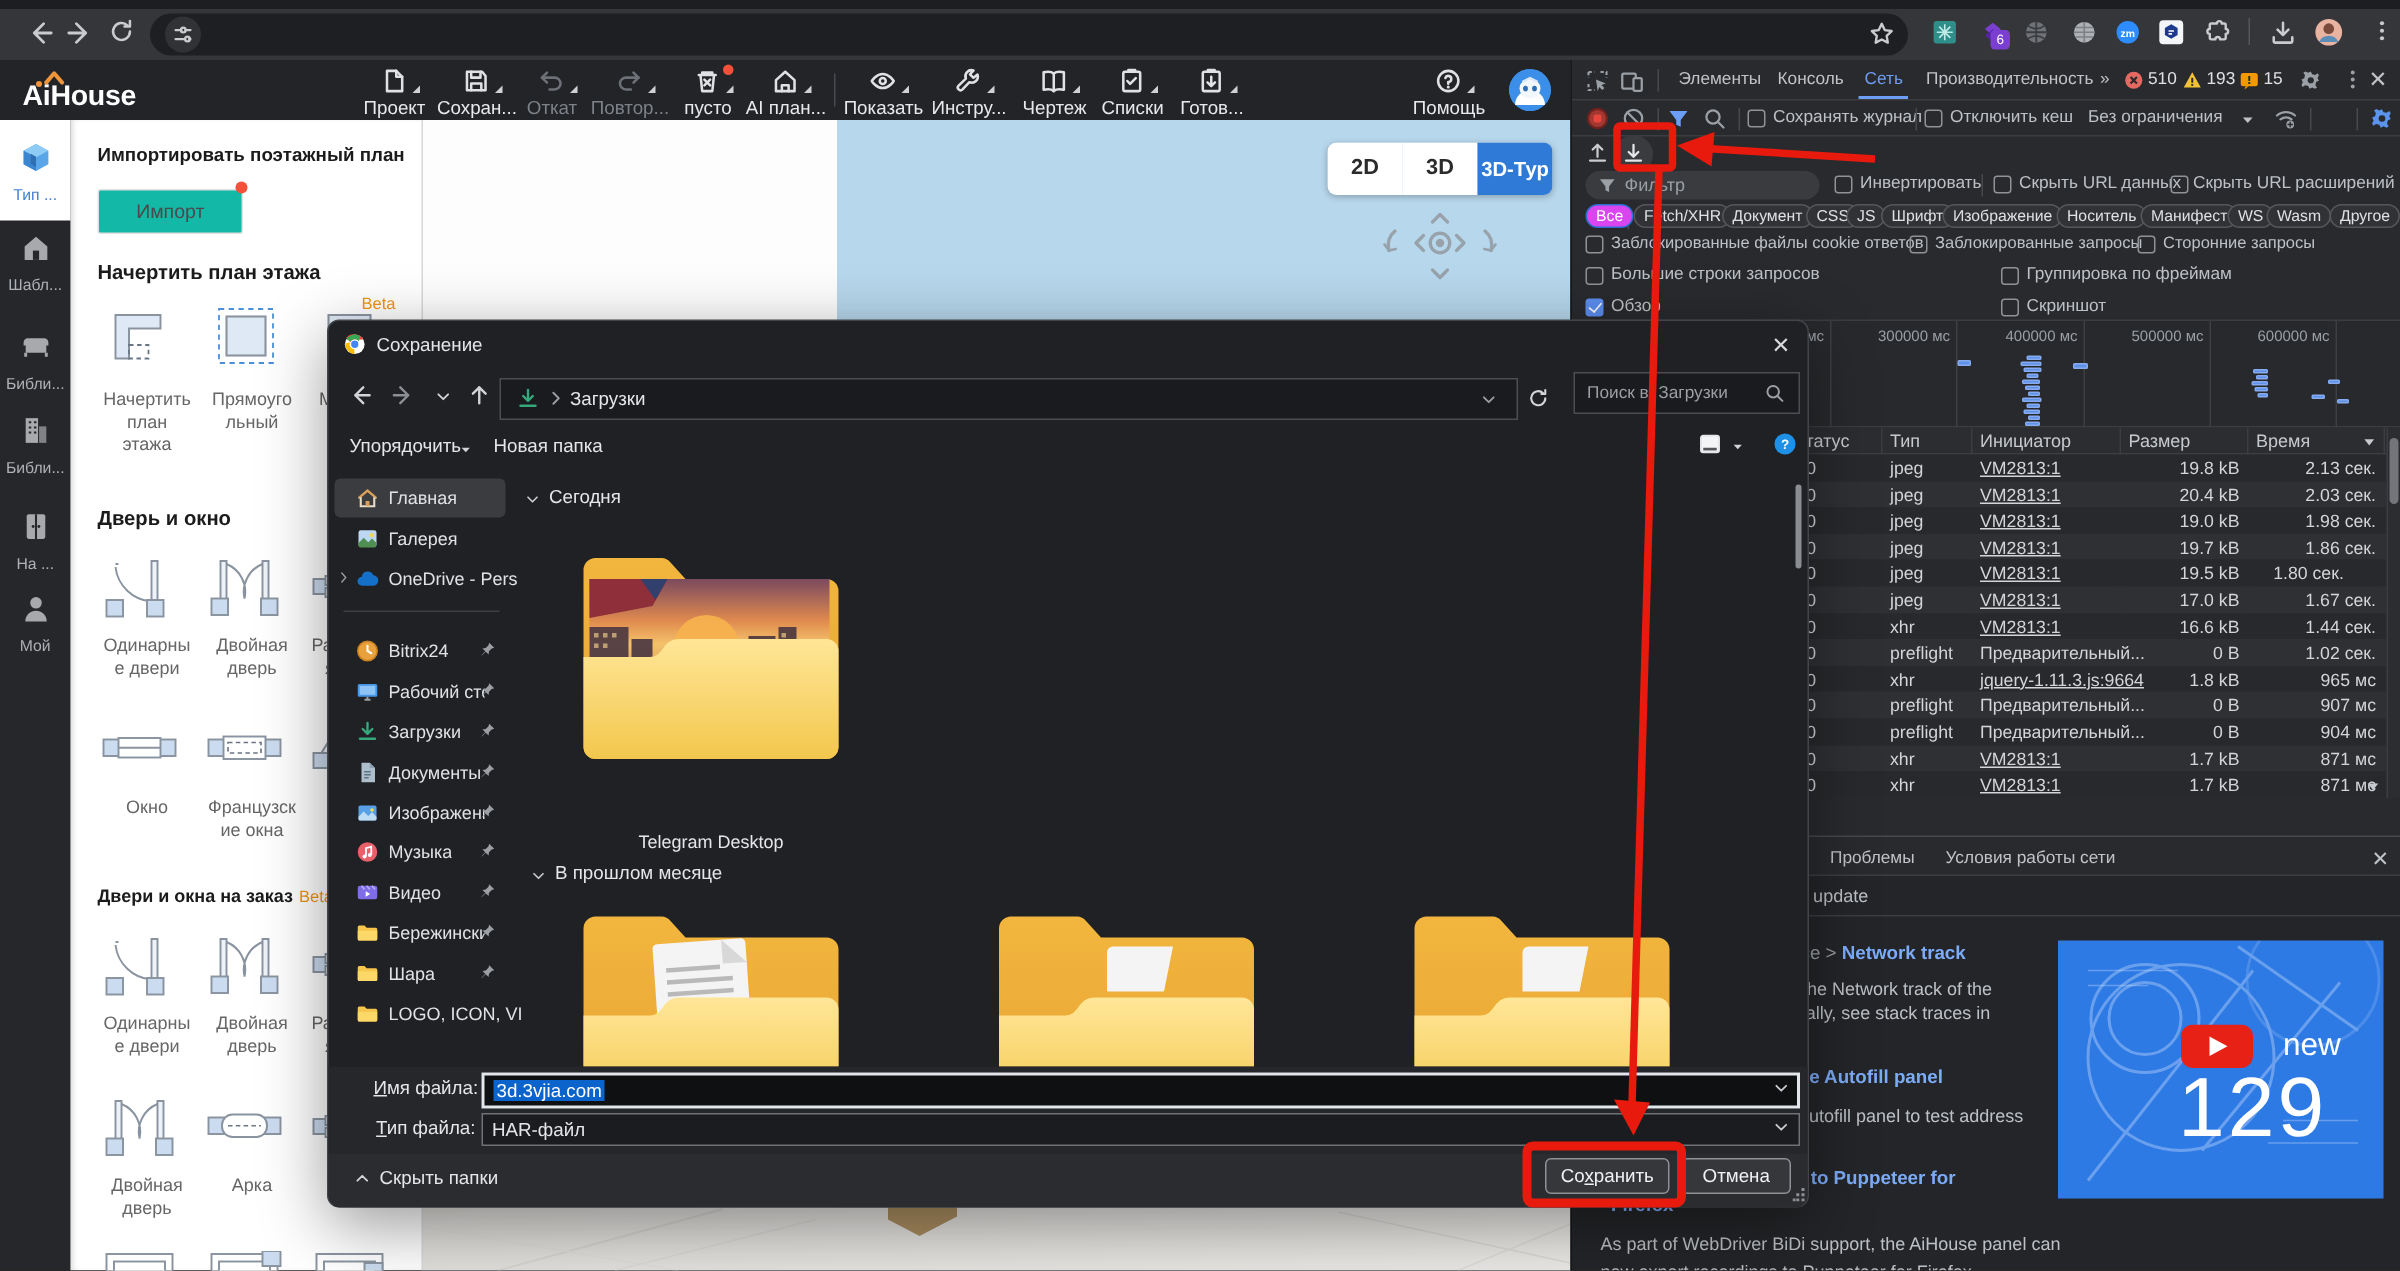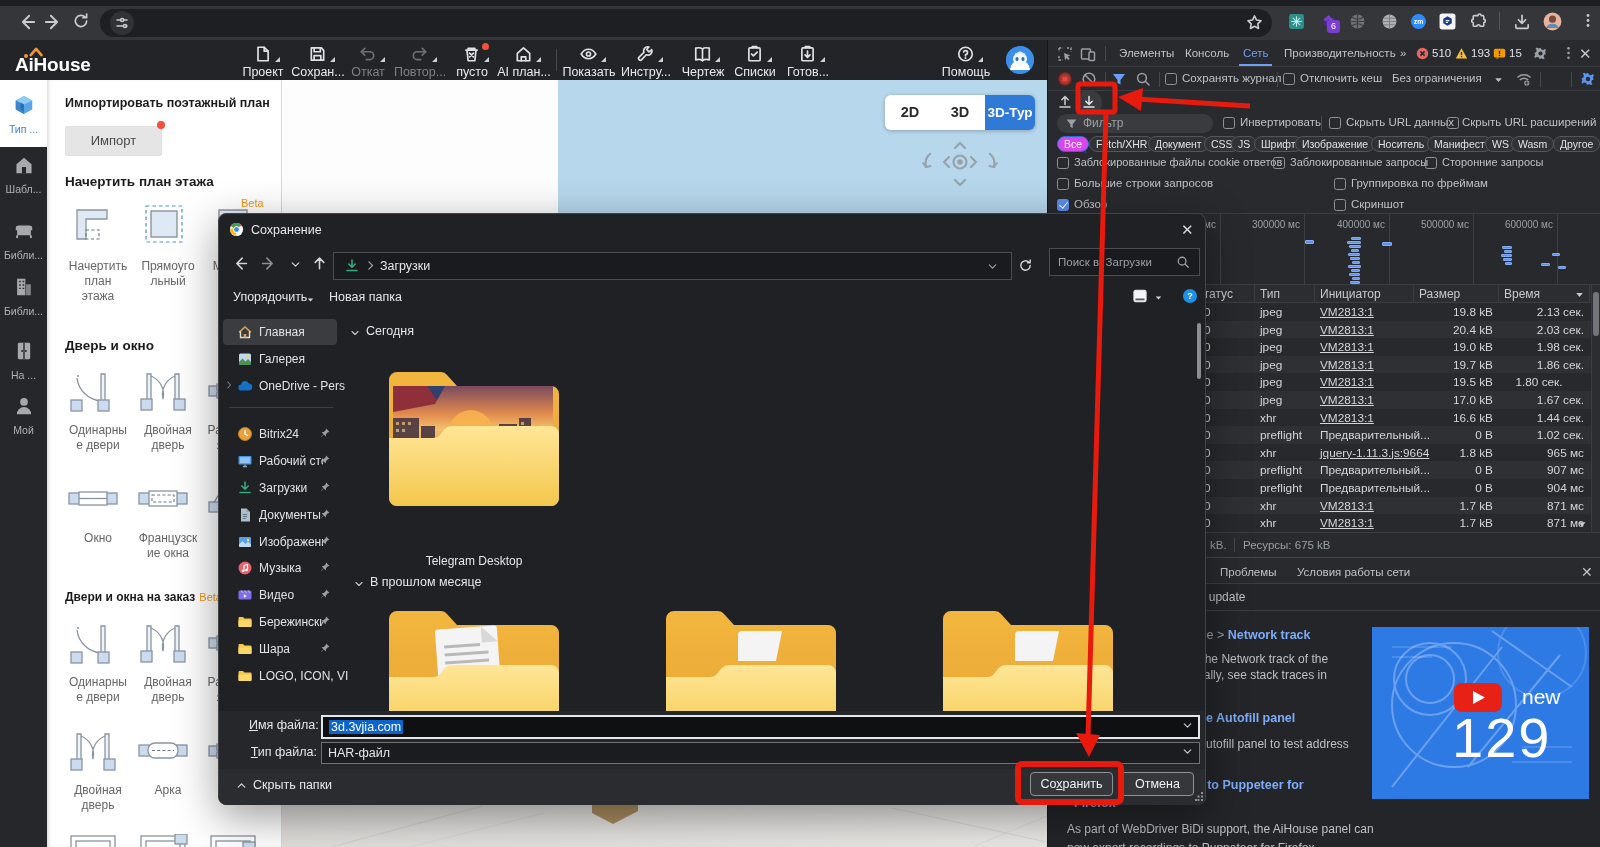--- a/index.html
+++ b/index.html
@@ -28,21 +28,21 @@
   #rail-active { left:0; top:0px; width:47px; height:67px; background:#ffffff; }
   .rail-item { position:absolute; width:47px; text-align:center; }
   .rail-item .ric { display:inline-block; }
   .rail-item .rlb { display:block; font-size:10.5px; color:#aeb1b5; margin-top:3px; white-space:nowrap; }
   .rail-item.active .rlb { color:#3f7fd6; }
   
   #panel { left:47px; top:80px; width:235px; height:767px; background:#ffffff;
      border-right:1px solid #d8d8d8; box-shadow:inset 3px 0 4px -2px rgba(0,0,0,.18); }
   .p-title { position:absolute; font-size:13.5px; font-weight:bold; color:#1b1b1b; white-space:nowrap; }
   .p-beta { position:absolute; color:#f0940f; font-size:11px; }
-  #import-btn { left:18px; top:46px; width:97px; height:30px; background:#e5e5e5; border:1px solid #e0e0e0;
+  #import-btn { left:18px; top:46px; width:97px; height:30px; background:#14b8a6; border:1px solid #e0e0e0;
       border-radius:2px; text-align:center; line-height:28px; font-size:13px; color:#4a4a4a; }
   #import-dot { left:110px; top:41px; width:8px; height:8px; border-radius:4px; background:#f4503a; }
   .p-item { position:absolute; width:66px; text-align:center; }
   .p-item .plb { font-size:12px; color:#666; line-height:15px; margin-top:7px; }
   
   #canvas { left:282px; top:80px; width:765px; height:767px; background:#b7d7ec; }
   #canvas-floor { left:0px; top:540px; width:765px; height:227px; background:linear-gradient(90deg,#e0dfdc,#eceae7); }
   #vt { left:603px; top:15px; width:150px; height:35px; border-radius:6px; overflow:hidden; box-shadow:0 1px 4px rgba(0,0,0,.25); }
   .vt-seg { position:absolute; top:0; width:50px; height:35px; background:#fff; text-align:center; line-height:35px;
       font-size:14.5px; font-weight:bold; color:#2b2b2b; }
@@ -972,25 +972,20 @@
         <div class="dt-cell" style="left: 446px; width: 90px; text-align: right;">871 мс</div>
       </div>
     </div>
     <div class="abs" style="left: 543px; top: 245px; width: 10px; height: 247px; background: rgb(44, 45, 48); border-left: 1px solid rgb(60, 61, 65);"></div>
     <div class="abs" style="left: 545px; top: 252px; width: 6px; height: 44px; border-radius: 3px; background: rgb(115, 117, 122);"></div>
     <div class="abs" style="left: 527px; top: 477px;">
       <svg width="14" height="14" viewBox="0 0 16 16" fill="none">
         <path d="M4 6h8L8 11z" fill="#c6c9cd"></path>
       </svg>
     </div>
-    <div class="dt-row" style="top: 492px; height: 25px; background: rgb(41, 42, 45); border-top: 1px solid rgb(60, 61, 65);">
-      <div class="dt-lb muted" style="left: 162px; top: 6px;">kB.</div>
-      <div class="dt-sep" style="left: 186px; top: 5px; height: 14px;"></div>
-      <div class="dt-lb muted" style="left: 195px; top: 6px;">Ресурсы: 675 kB</div>
-    </div>
     <div class="dt-row" style="top: 517px; height: 27px; background: rgb(41, 42, 45); border-top: 1px solid rgb(71, 72, 76); border-bottom: 1px solid rgb(60, 61, 65);">
       <div class="dt-tab" style="left: 172px; top: 1px;">Проблемы</div>
       <div class="dt-tab" style="left: 249px; top: 1px;">Условия работы сети</div>
       <div class="abs" style="left: 533px; top: 6px; font-size: 14px; color: rgb(192, 195, 199);">✕</div>
     </div>
     <div class="abs" style="left: 0px; top: 544px; width: 553px; height: 263px; background: rgb(36, 37, 40); overflow: hidden;">
       <div class="wn-line muted" style="left: -12px; top: 6px;">Highlights from the Chrome 129 update</div>
       <div class="abs" style="left: 0px; top: 26px; width: 553px; height: 1px; background: rgb(60, 61, 65);"></div>
       <div class="wn-line wn-h" style="left: 94px; top: 44px;"><span class="muted">Performance &gt; </span><span class="wn-link">Network track</span></div>
       <div class="wn-line" style="left: 90px; top: 68px;">Zoom in on the Network track of the</div>

